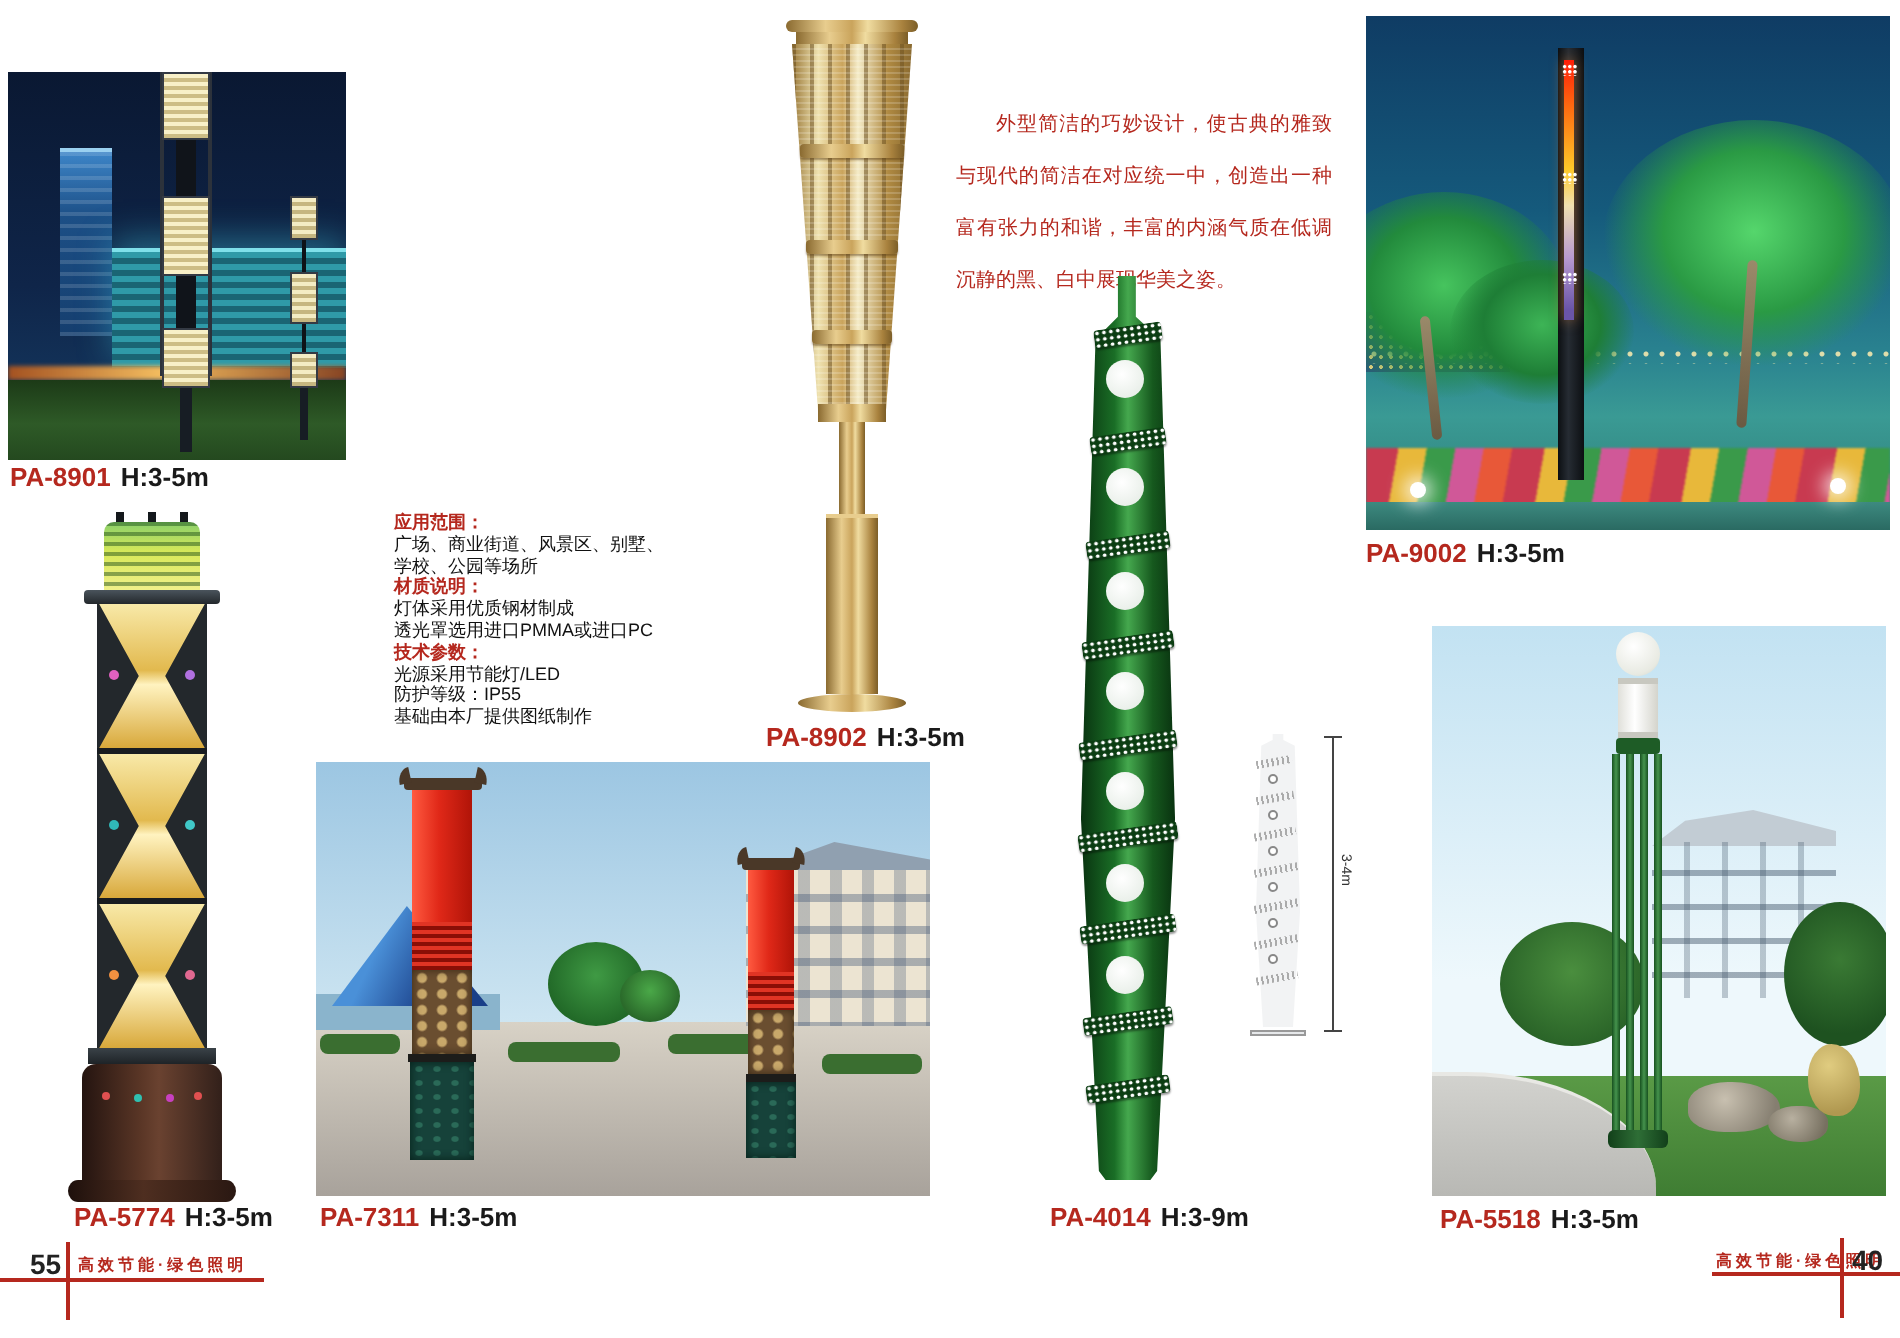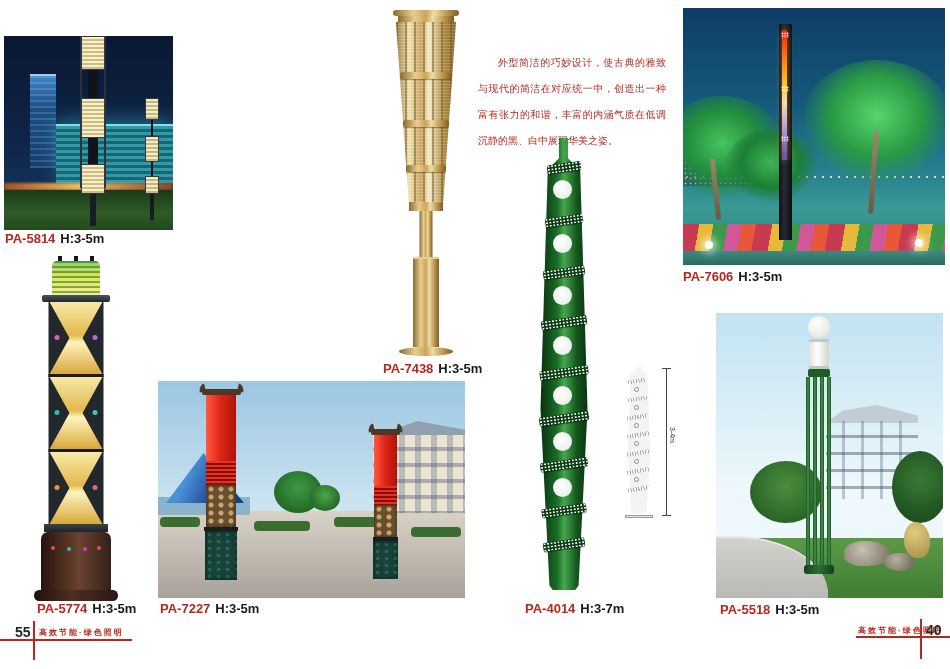--- a/index.html
+++ b/index.html
@@ -220,37 +220,37 @@
     </div>
     <div class="lampB">
       <div class="cpole"></div>
       <div class="seg" style="top:0;height:22px"></div>
       <div class="seg" style="top:38px;height:26px"></div>
       <div class="seg" style="top:78px;height:18px"></div>
       <div class="gpole"></div>
     </div>
   </div>
   <div class="plabel" style="left:5px;top:231px">
-    <span class="code">PA-5814</span><span class="ht">H:3-5m</span>
+    <span class="code">PA-8901</span><span class="ht">H:3-5m</span>
   </div>
 
   <div class="abs r8902">
     <div class="c gold cap1"></div>
     <div class="c gold cap2"></div>
     <div class="c cage"></div>
     <div class="c gold band" style="top:62px;width:52px"></div>
     <div class="c gold band" style="top:110px;width:46px"></div>
     <div class="c gold band" style="top:155px;width:40px"></div>
     <div class="c gold cring"></div>
     <div class="c gold pole"></div>
     <div class="c gold cyl"></div>
     <div class="c gold base"></div>
   </div>
   <div class="plabel" style="left:383px;top:361px">
-    <span class="code">PA-7438</span><span class="ht">H:3-5m</span>
+    <span class="code">PA-8902</span><span class="ht">H:3-5m</span>
   </div>
 
   <div class="ph s9002">
     <div class="bldg"></div>
     <div class="shore"></div>
     <div class="palm p2"></div>
     <div class="palm p3"></div>
     <div class="trk" style="left:30px;top:150px;height:62px;transform:rotate(-6deg)"></div>
     <div class="palm p1"></div>
     <div class="trk" style="left:188px;top:122px;height:84px;transform:rotate(4deg)"></div>
@@ -259,25 +259,37 @@
     <div class="orb" style="left:22px;bottom:16px"></div>
     <div class="orb" style="left:232px;bottom:18px"></div>
     <div class="pole">
       <div class="strip"></div>
       <div class="led" style="top:8px"></div>
       <div class="led" style="top:62px"></div>
       <div class="led" style="top:112px"></div>
     </div>
   </div>
   <div class="plabel" style="left:683px;top:269px">
-    <span class="code">PA-7606</span><span class="ht">H:3-5m</span>
+    <span class="code">PA-9002</span><span class="ht">H:3-5m</span>
   </div>
 
   <div class="desc">外型简洁的巧妙设计，使古典的雅致与现代的简洁在对应统一中，创造出一种富有张力的和谐，丰富的内涵气质在低调沉静的黑、白中展现华美之姿。</div>
 
+  <div class="specs">
+    <div class="h">应用范围：</div>
+    <div>广场、商业街道、风景区、别墅、</div>
+    <div>学校、公园等场所</div>
+    <div class="h">材质说明：</div>
+    <div>灯体采用优质钢材制成</div>
+    <div>透光罩选用进口PMMA或进口PC</div>
+    <div class="h">技术参数：</div>
+    <div>光源采用节能灯/LED</div>
+    <div>防护等级：IP55</div>
+    <div>基础由本厂提供图纸制作</div>
+  </div>
 
   <div class="abs r8903">
     <div class="tab" style="left:22px"></div>
     <div class="tab" style="left:38px"></div>
     <div class="tab" style="left:54px"></div>
     <div class="c ribtop"></div>
     <div class="c collar"></div>
     <div class="c body">
       <div class="mod" style="top:0"></div>
       <div class="dot" style="left:6px;top:33px;background:#e060c0"></div>
@@ -327,21 +339,21 @@
     <div class="rcol" style="left:216px;top:48px;width:23px;height:146px">
       <div class="cap"></div>
       <div class="red"></div>
       <div class="ribs" style="top:calc(6px + 35%)"></div>
       <div class="bronze" style="top:calc(6px + 48%)"></div>
       <div class="ring" style="top:calc(6px + 70%)"></div>
       <div class="marble" style="top:calc(6px + 72.5%);height:26%"></div>
     </div>
   </div>
   <div class="plabel" style="left:160px;top:601px">
-    <span class="code">PA-7227</span><span class="ht">H:3-5m</span>
+    <span class="code">PA-7311</span><span class="ht">H:3-5m</span>
   </div>
 
   <div class="abs r9001">
     <div class="pole"></div>
     <div class="band" style="top:25px;width:34px"></div>
     <div class="wc" style="top:42px"></div>
     <div class="band" style="top:78px;width:38px"></div>
     <div class="wc" style="top:96px"></div>
     <div class="band" style="top:130px;width:42px"></div>
     <div class="wc" style="top:148px"></div>
@@ -350,21 +362,21 @@
     <div class="band" style="top:230px;width:49px"></div>
     <div class="wc" style="top:248px"></div>
     <div class="band" style="top:276px;width:50px"></div>
     <div class="wc" style="top:294px"></div>
     <div class="band" style="top:322px;width:48px"></div>
     <div class="wc" style="top:340px"></div>
     <div class="band" style="top:368px;width:45px"></div>
     <div class="band" style="top:402px;width:42px"></div>
   </div>
   <div class="plabel" style="left:525px;top:601px">
-    <span class="code">PA-4014</span><span class="ht">H:3-7m</span>
+    <span class="code">PA-4014</span><span class="ht">H:3-9m</span>
   </div>
 
   <div class="abs d9001">
     <div class="shape"></div>
     <div class="db" style="left:8px;top:14px;width:18px"></div>
     <div class="dc" style="left:14px;top:22px"></div>
     <div class="db" style="left:8px;top:32px;width:19px"></div>
     <div class="dc" style="left:14px;top:40px"></div>
     <div class="db" style="left:7px;top:50px;width:21px"></div>
     <div class="dc" style="left:14px;top:58px"></div>

